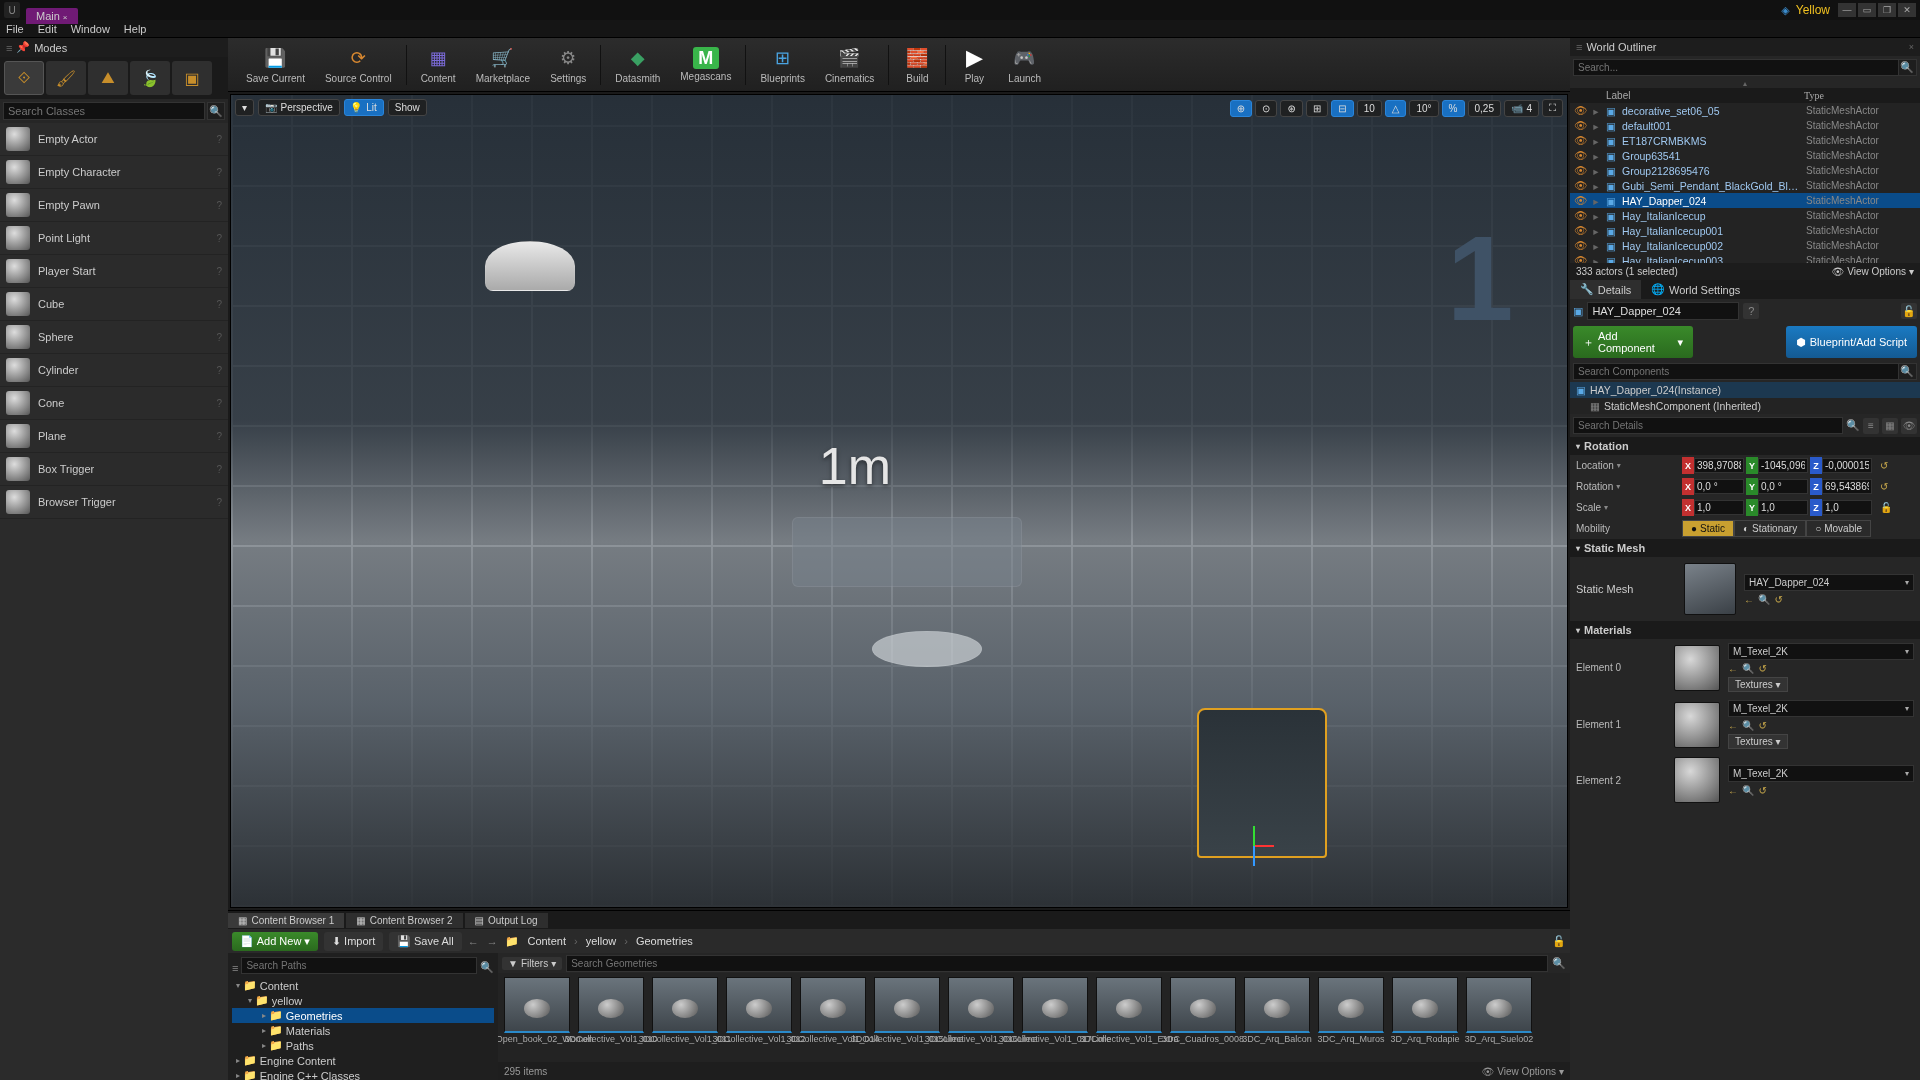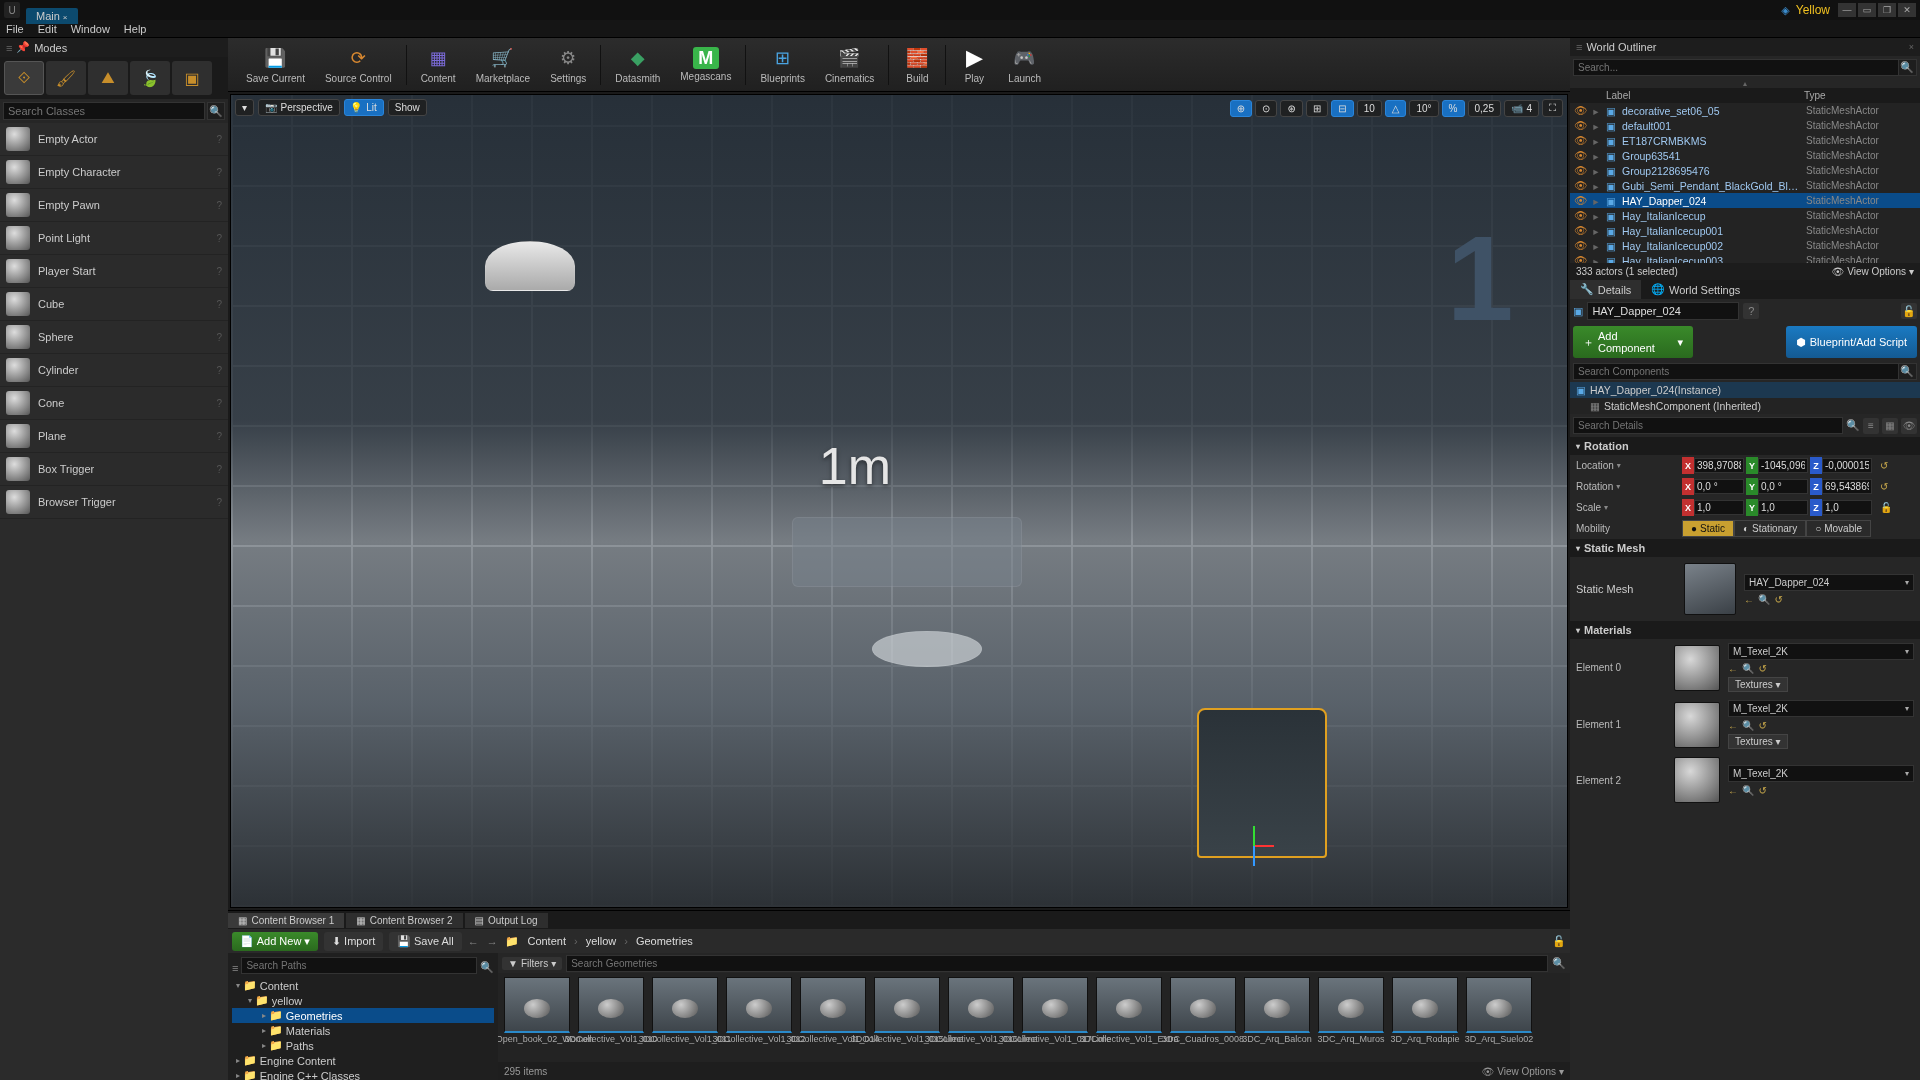--- a/index.html
+++ b/index.html
@@ -1,21 +1,21 @@
 <!DOCTYPE html>
 <html><head>
 <meta charset="utf-8">
 <style>
 * { margin:0; padding:0; box-sizing:border-box; font-family:"Segoe UI",Tahoma,sans-serif; }
 body { background:#1a1a1a; color:#ccc; font-size:11px; width:1920px; height:1080px; overflow:hidden; position:relative; }
 
 
 .titlebar { height:20px; background:#111; display:flex; align-items:center; padding:0 4px; }
 .titlebar .ue-logo { width:16px; height:16px; background:#222; border-radius:2px; display:flex; align-items:center; justify-content:center; color:#888; font-size:10px; margin-right:6px;}
-.titlebar .tab { background:#0c4a6e; padding:2px 10px; border-radius:2px 2px 0 0; font-size:11px;margin-top:12px; }
+.titlebar .tab { background:#701a75; padding:2px 10px; border-radius:2px 2px 0 0; font-size:11px;margin-top:12px; }
 .titlebar .spacer { flex:1; }
 .titlebar .proj { color:#f0c020; font-size:12px; margin-right:6px;}
 .titlebar .winbtn { width:18px; height:14px; margin-left:2px; background:#333; color:#aaa; display:flex; align-items:center; justify-content:center; font-size:9px; cursor:pointer;}
 
 
 .menubar { height:18px; background:#151515; display:flex; align-items:center; padding:0 6px; gap:14px; border-bottom:1px solid #000;}
 .menubar span { cursor:pointer; }
 
 
 .main { display:flex; height:calc(100% - 38px); }
@@ -105,21 +105,21 @@
 .asset .nm{font-size:9px;color:#aaa;text-align:center;line-height:1.05;margin-top:2px;max-height:21px;overflow:hidden;}
 .cb-status{height:18px;display:flex;align-items:center;justify-content:space-between;padding:0 6px;background:#1e1e1e;font-size:10px;color:#999;}
 
 
 .right { width:350px; background:#262626; display:flex; flex-direction:column;}
 .panel-hdr{background:#1d1d1d;padding:3px 6px;display:flex;align-items:center;gap:4px;font-size:11px;}
 .panel-hdr .grip{color:#666;}
 .wo-search{display:flex;padding:3px;}
 .wo-search input{flex:1;background:#111;border:1px solid #333;color:#ccc;padding:2px 4px;font-size:10px;}
 .wo-headrow{display:flex;background:#1a1a1a;padding:2px 6px;font-size:10px;color:#aaa;}
-.wo-headrow .c1{flex:1;padding-left:30px;} .wo-headrow .c2{width:110px;}
+.wo-headrow .c1{flex:1;padding-left:30px;} .wo-headrow .c2{width:110px;font-family:Liberation Serif, serif;}
 .wo-list{height:160px;overflow-y:auto;background:#232323;}
 .wo-row{display:flex;align-items:center;padding:1px 4px;font-size:10.5px;gap:4px;cursor:pointer;}
 .wo-row .eye{color:#d88830;width:12px;text-align:center;}
 .wo-row .ic2{color:#5aa9e6;width:12px;}
 .wo-row .nm{flex:1;color:#9fc8f0;white-space:nowrap;overflow:hidden;text-overflow:ellipsis;}
 .wo-row .ty{width:110px;color:#888;font-size:10px;}
 .wo-row.sel{background:#0a4c8a;}
 .wo-row.sel .nm{color:#fff;}
 .wo-foot{display:flex;justify-content:space-between;padding:3px 6px;background:#1c1c1c;font-size:10px;}
 .wo-foot .opt{display:flex;align-items:center;gap:3px;}

